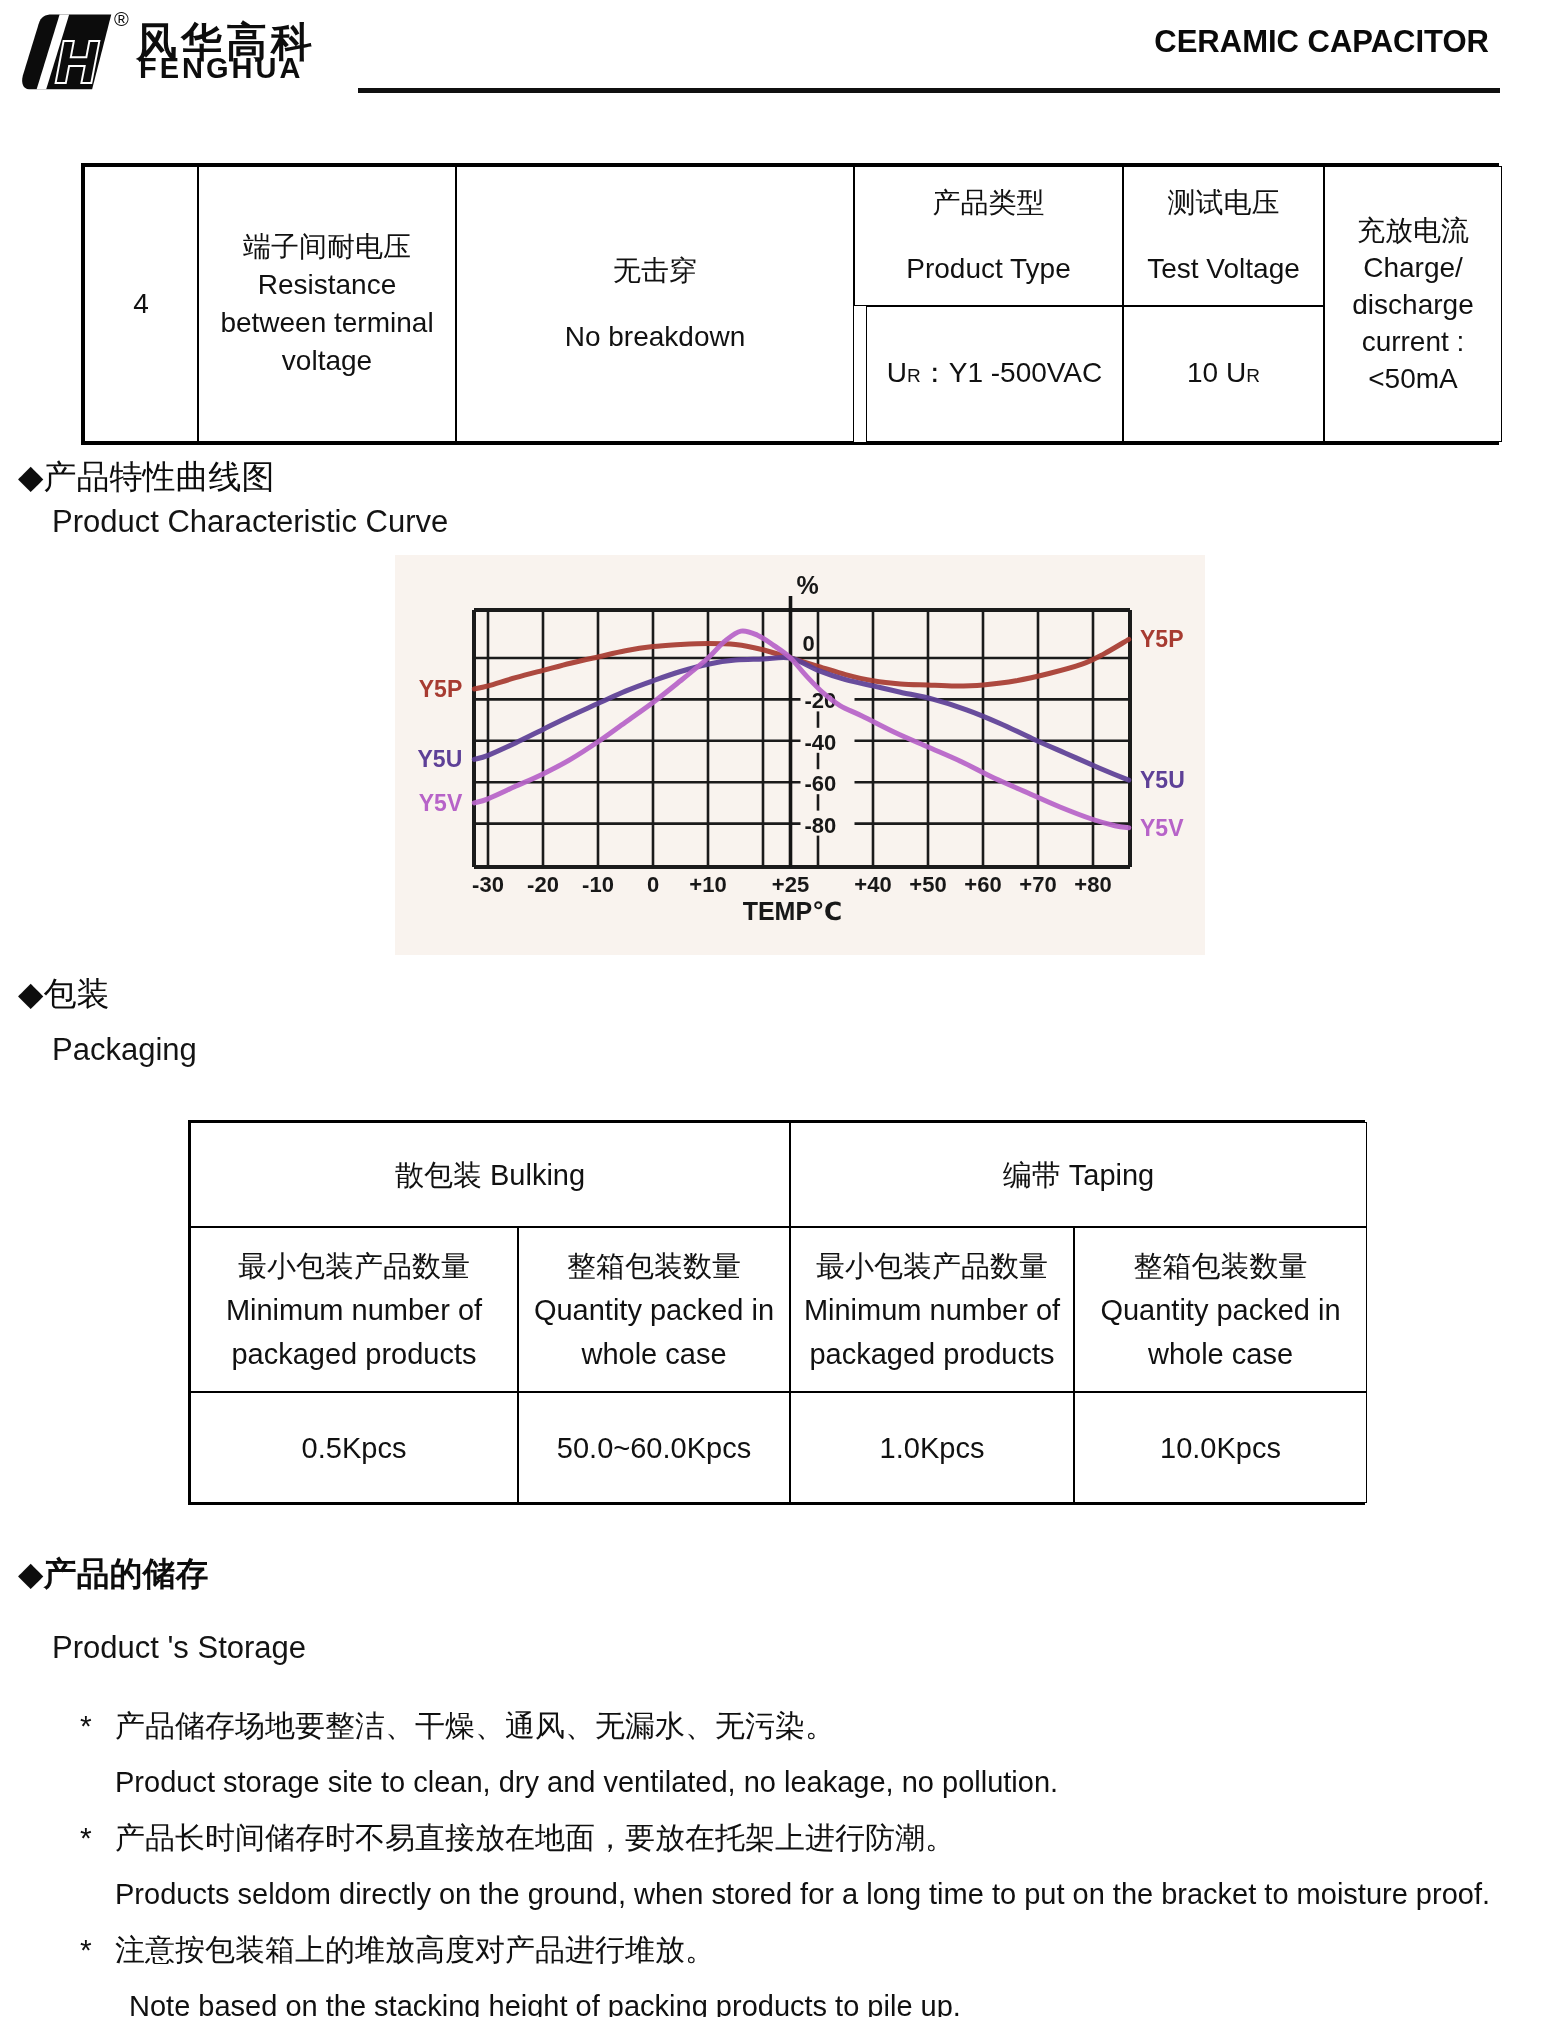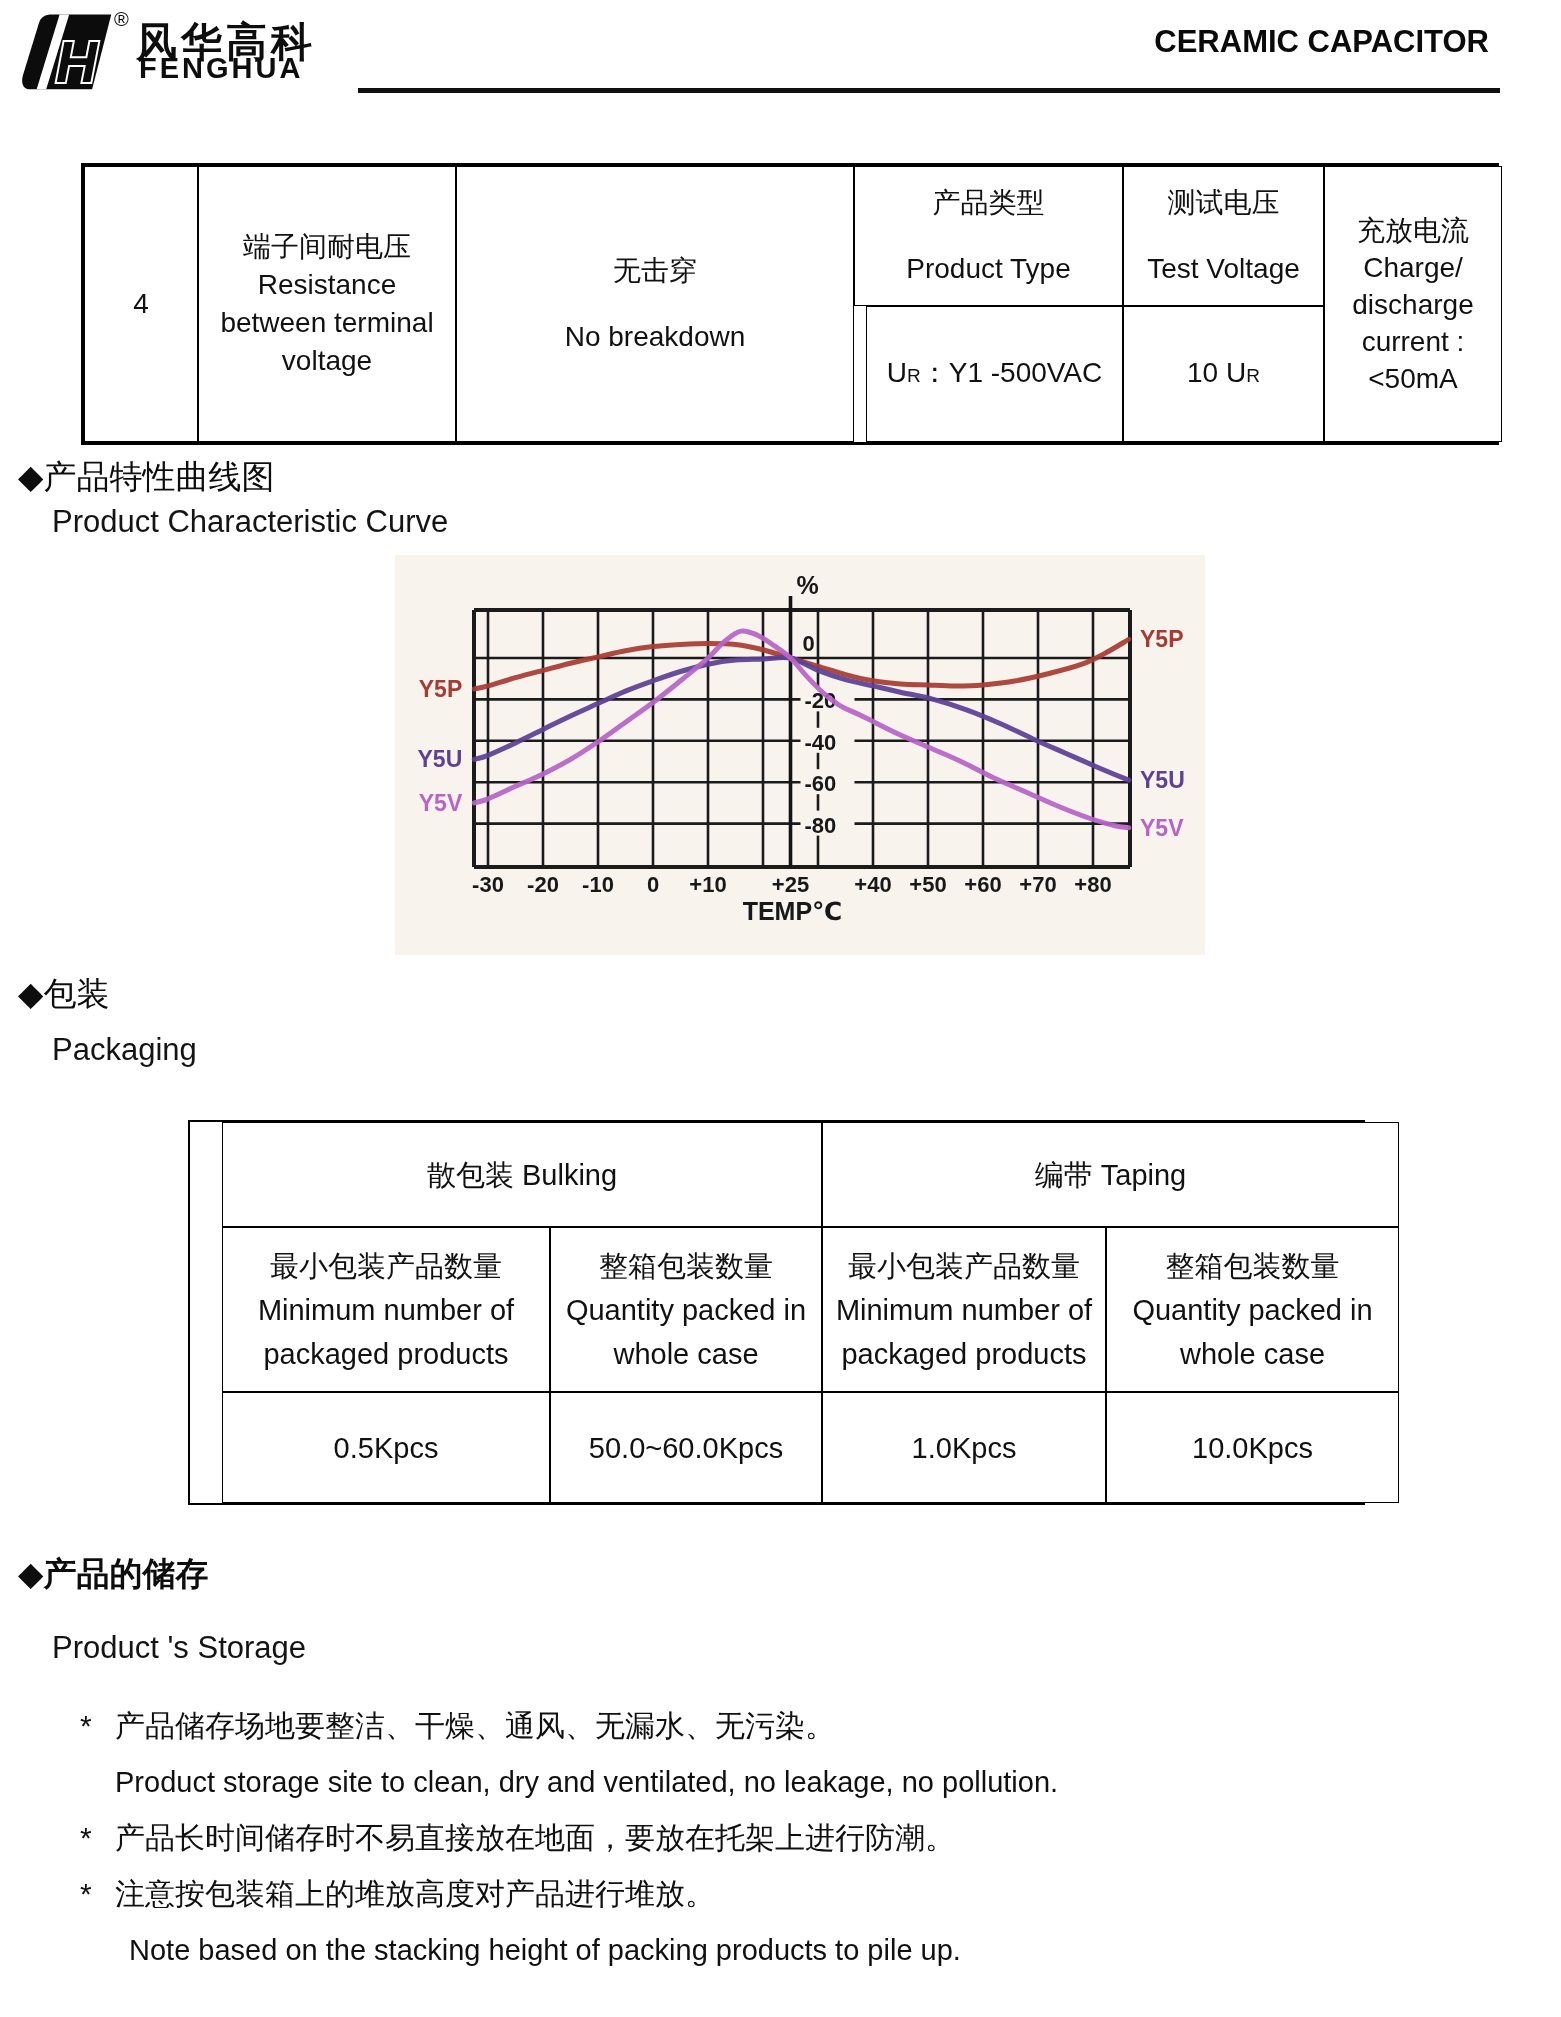--- a/index.html
+++ b/index.html
@@ -18,21 +18,21 @@
          text-align:center;border:1.4px solid #000;font-size:28px;line-height:38px;background:#fff;}
 
   .spec-table{left:81px;top:163px;width:1418px;height:282px;display:grid;box-sizing:border-box;
               grid-template-columns:114px 258px 398px 269px 201px 178px;
               grid-template-rows:140px 1fr;border:3px solid #000;}
   .spec-table .gap18{gap:28px;}
   .charge-cell{line-height:37px;}
 
   .pack-table{left:188px;top:1120px;width:1177px;height:385px;display:grid;box-sizing:border-box;
               grid-template-columns:328px 272px 284px 293px;
-              grid-template-rows:105px 165px 1fr;border:2px solid #000;padding-left:32px;}
+              grid-template-rows:105px 165px 1fr;border:2px solid #000;}
   .pack-table .tcell{font-size:29px;line-height:44px;}
 
   
   .sec-cn{left:18px;font-size:33px;font-weight:500;color:#0d0d0d;}
   .sec-en{left:52px;font-size:31px;color:#141414;}
   .bold{font-weight:bold;}
 
   
   .chart-wrap{left:395px;top:555px;width:810px;height:400px;background:#f9f3ee;}
   .chart-wrap svg{display:block;width:810px;height:400px;}
@@ -206,20 +206,23 @@
       <span class="s-mark">*</span>
       <span>产品储存场地要整洁、干燥、通风、无漏水、无污染。</span>
     </div>
     <div class="s-line en">
       <span>Product storage site to clean, dry and ventilated, no leakage, no pollution.</span>
     </div>
     <div class="s-line">
       <span class="s-mark">*</span>
       <span>产品长时间储存时不易直接放在地面，要放在托架上进行防潮。</span>
     </div>
+    <div class="s-line en">
+      <span>Products seldom directly on the ground, when stored for a long time to put on the bracket to moisture proof.</span>
+    </div>
     <div class="s-line">
       <span class="s-mark">*</span>
       <span>注意按包装箱上的堆放高度对产品进行堆放。</span>
     </div>
     <div class="s-line en2">
       <span>Note based on the stacking height of packing products to pile up.</span>
     </div>
   </div>
 
 </div>

